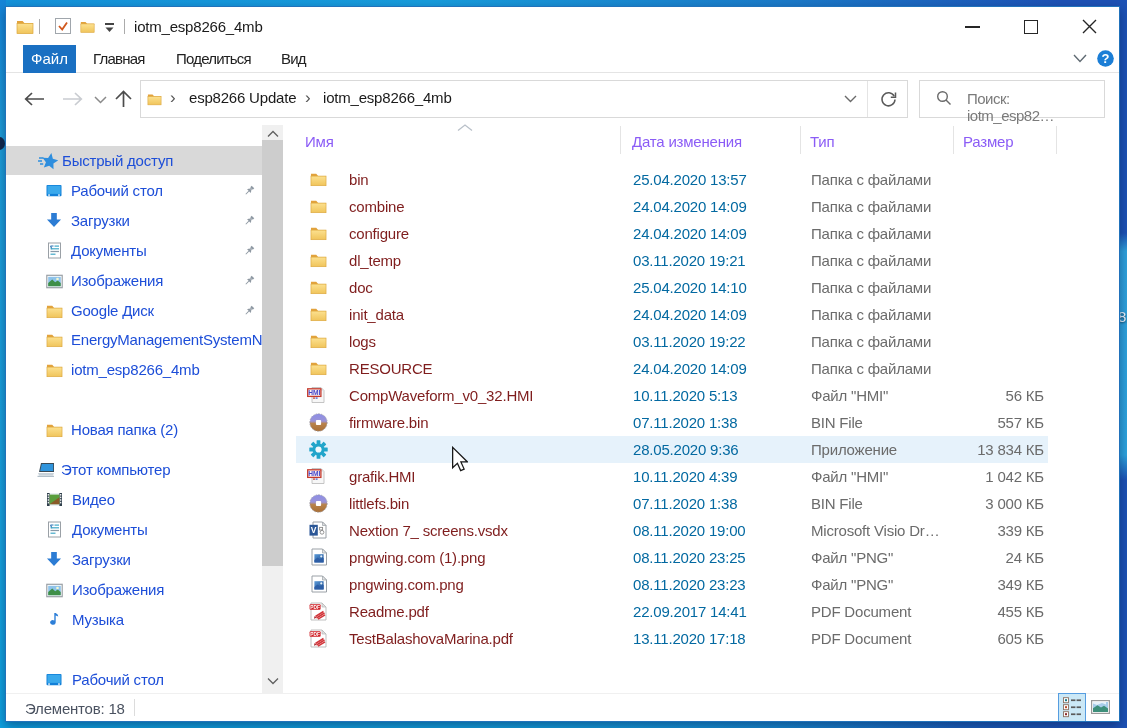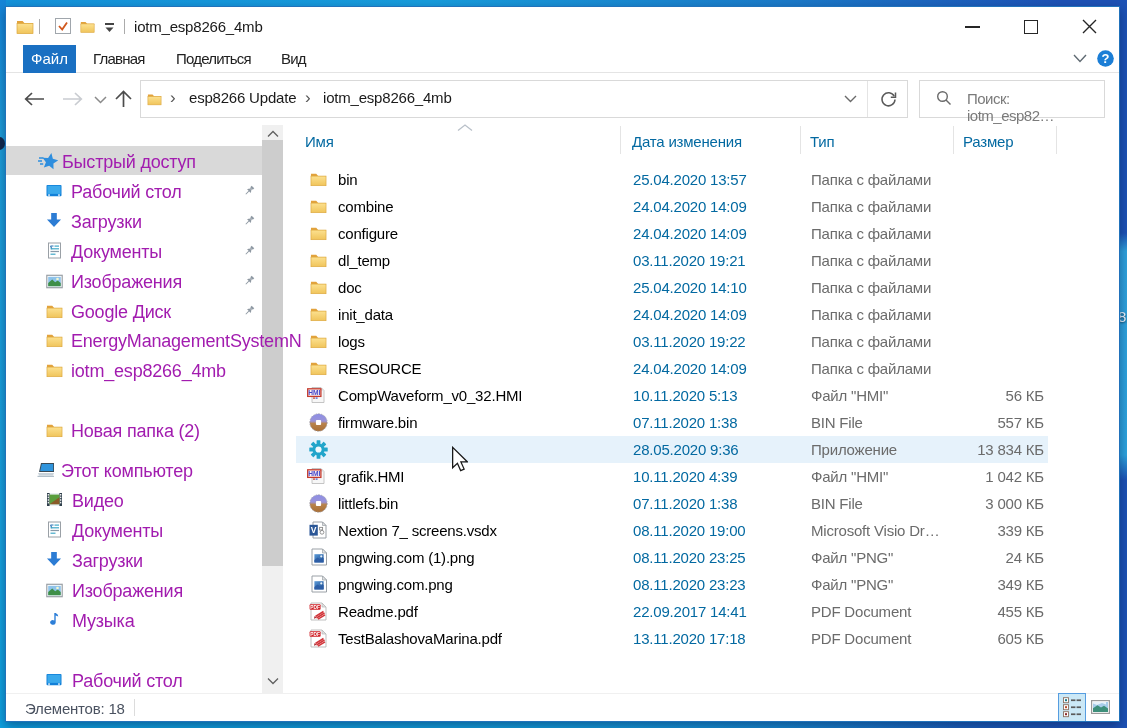--- a/index.html
+++ b/index.html
@@ -22,30 +22,30 @@
 #mini{position:absolute;left:965px;top:26px;width:15px;height:2px;background:#262626}
 #maxi{position:absolute;left:1024px;top:20px;width:14px;height:14px;border:1px solid #262626}
 #tabrow{position:absolute;left:6px;top:44px;width:1113px;height:29px;border-bottom:1px solid #e4e4e4;background:#fff}
 #ftab{position:absolute;left:23px;top:45px;width:53px;height:28px;background:#1a70c2;color:#fff;font-size:15px;text-align:center;line-height:27px}
 .tab{position:absolute;top:45px;height:28px;font-size:15px;color:#212121;line-height:27px;letter-spacing:-.8px}
 #abox{position:absolute;left:140px;top:80px;width:768px;height:38px;border:1px solid #d9d9d9;background:#fff}
 #sbox{position:absolute;left:919px;top:80px;width:186px;height:38px;border:1px solid #d9d9d9;background:#fff}
 .crumb{position:absolute;top:89px;font-size:15px;color:#1a1a1a;letter-spacing:-.2px}
 .chev{position:absolute;top:88px;font-size:17px;color:#555}
 #stxt{position:absolute;left:967px;top:90px;font-size:15px;color:#7a7a7a;letter-spacing:-.5px}
-.hdr{position:absolute;top:133px;font-size:15px;color:#0369a1;letter-spacing:-.2px}
+.hdr{position:absolute;top:133px;font-size:15px;color:#8b5cf6;letter-spacing:-.2px}
 .hsep{position:absolute;top:126px;width:1px;height:28px;background:#e4e4e4}
-.srow{position:absolute;height:30px;font-size:18px;color:#a21caf;letter-spacing:-.2px}
+.srow{position:absolute;height:30px;font-size:15px;color:#1d4ed8;letter-spacing:-.2px}
 .srow .t{position:absolute;top:6px;white-space:nowrap}
 .sicon{position:absolute}
 #qa-hl{position:absolute;left:5px;top:146px;width:257px;height:29px;background:#d9d9d9}
 #sbtrack{position:absolute;left:262px;top:125px;width:21px;height:570px;background:#f0f0f0}
 #sbthumb{position:absolute;left:262px;top:140px;width:21px;height:426px;background:#cdcdcd}
 .frow{position:absolute;left:296px;width:814px;height:27px;font-size:15px}
-.frow .nm{position:absolute;left:42px;top:5px;color:#000000;letter-spacing:-.2px;white-space:nowrap}
+.frow .nm{position:absolute;left:53px;top:5px;color:#7f1d1d;letter-spacing:-.2px;white-space:nowrap}
 .frow .dt{position:absolute;left:337px;top:5px;color:#0369a1;letter-spacing:-.2px}
 .frow .tp{position:absolute;left:515px;top:5px;color:#6b6b6b;letter-spacing:-.2px}
 .frow .sz{position:absolute;left:580px;top:5px;width:168px;text-align:right;color:#6b6b6b;letter-spacing:-.2px}
 .ic{position:absolute}
 #status{position:absolute;left:6px;top:693px;width:1113px;height:28px;background:#fff;border-top:1px solid #f0f0f0}
 #stext{position:absolute;left:25px;top:700px;font-size:15px;color:#4a5260;letter-spacing:-.2px}
 #ssep{position:absolute;left:134px;top:699px;width:1px;height:17px;background:#dcdcdc}
 #vb1{position:absolute;left:1058px;top:693px;width:28px;height:29px;background:#cbe8f6;border:1px solid #569de0}
 </style></head>
 <body>

